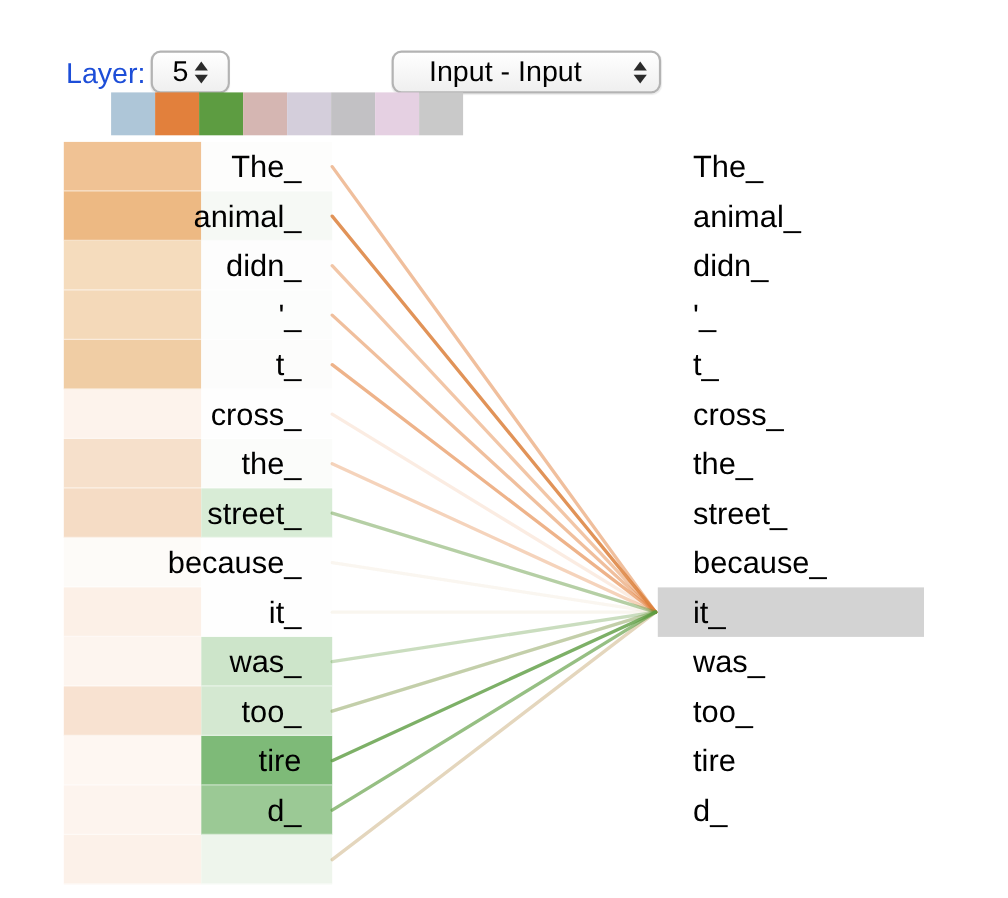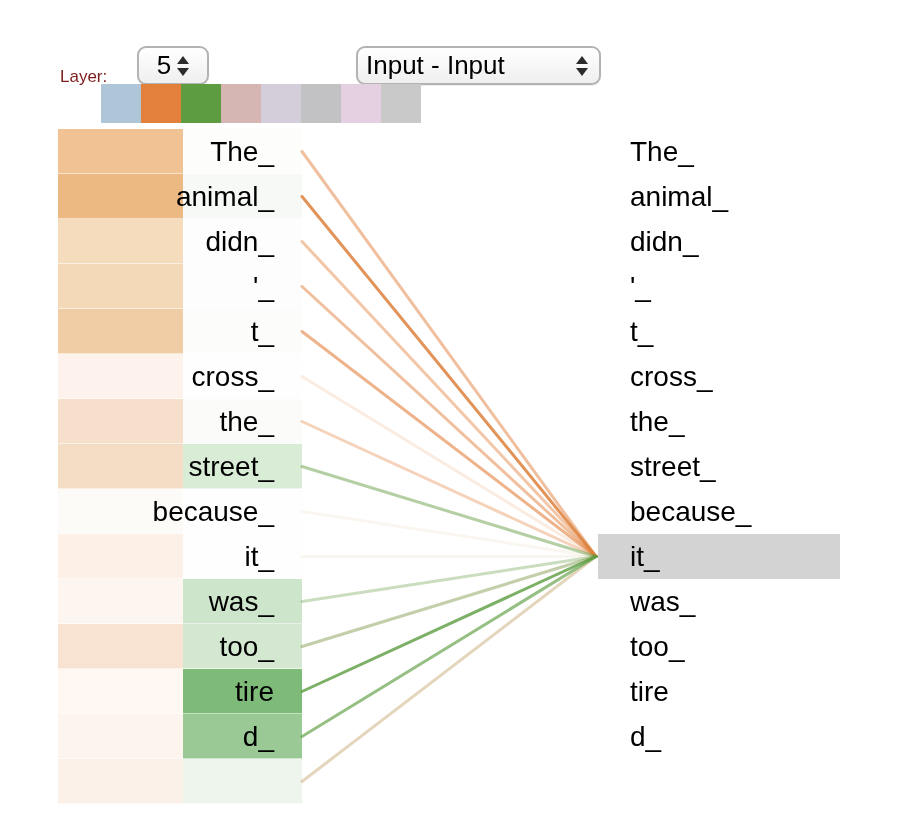--- a/index.html
+++ b/index.html
@@ -1,30 +1,30 @@
 <!DOCTYPE html>
 <html><head>
 <meta charset="utf-8">
 <style>
   html,body{margin:0;padding:0;background:#ffffff;}
   .app{position:relative;width:916px;height:816px;overflow:hidden;background:#fff;
        font-family:"Liberation Sans","DejaVu Sans",sans-serif;color:#000;}
 
   
-  .ctl-label{position:absolute;top:47px;height:38px;line-height:38px;font-size:17px;color:#7f1d1d;margin-top:11px;}
+  .ctl-label{position:absolute;top:47px;height:38px;line-height:38px;font-size:26px;color:#1d4ed8;}
   #layer-label{left:60px;}
   #attention-label{left:222px;}
   .select{position:absolute;top:46px;height:39px;box-sizing:border-box;
           border:2px solid #b3b3b3;border-radius:9px;
           background:linear-gradient(#ffffff,#efefef);
           display:flex;align-items:center;box-shadow:0 1px 1px rgba(0,0,0,0.08);}
   #layer-select{left:137px;width:72px;justify-content:center;}
   #attention-select{left:356px;width:245px;}
   .select .val{font-size:26px;color:#000;white-space:nowrap;}
-  #attention-select .val{padding-left:8px;}
+  #attention-select .val{padding-left:32px;}
   #layer-select .val{margin-right:6px;}
   .stepper{display:flex;flex-direction:column;gap:4px;}
   #attention-select .stepper{position:absolute;right:11px;}
   .stepper i{display:block;width:0;height:0;border-left:6px solid transparent;border-right:6px solid transparent;}
   .stepper .up{border-bottom:8px solid #2b2b2b;}
   .stepper .down{border-top:8px solid #2b2b2b;}
 
   
   #heads{position:absolute;left:101px;top:84px;display:flex;}
   .head-swatch{width:40px;height:39px;}

